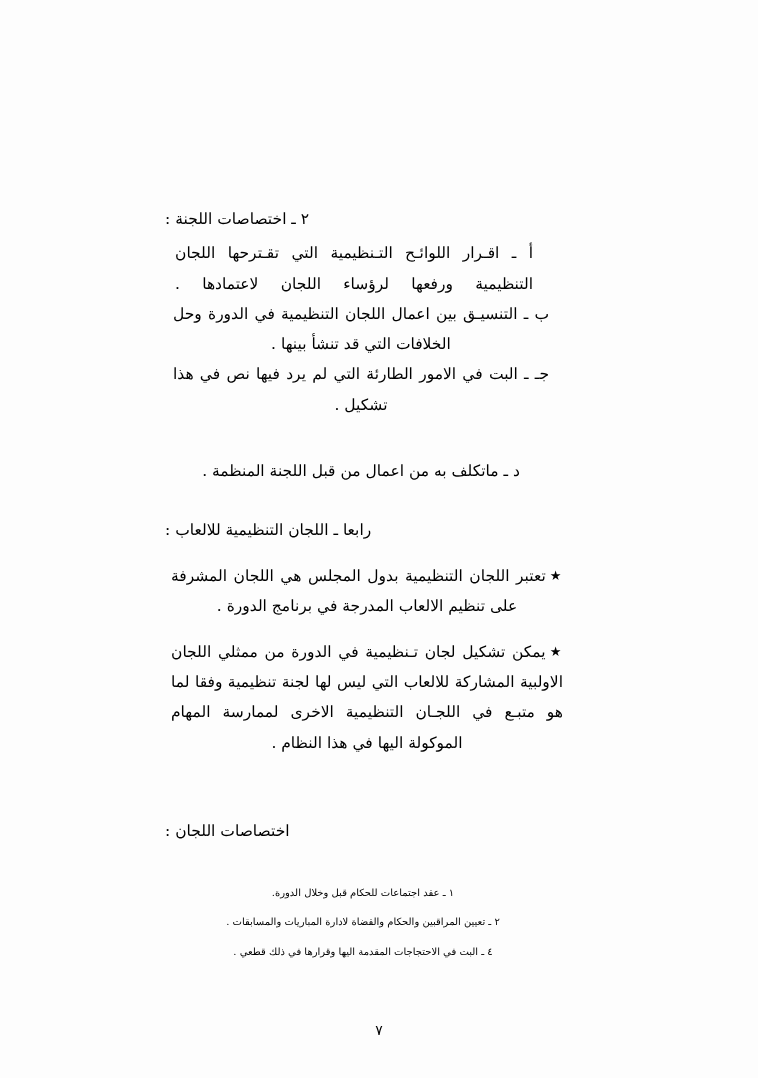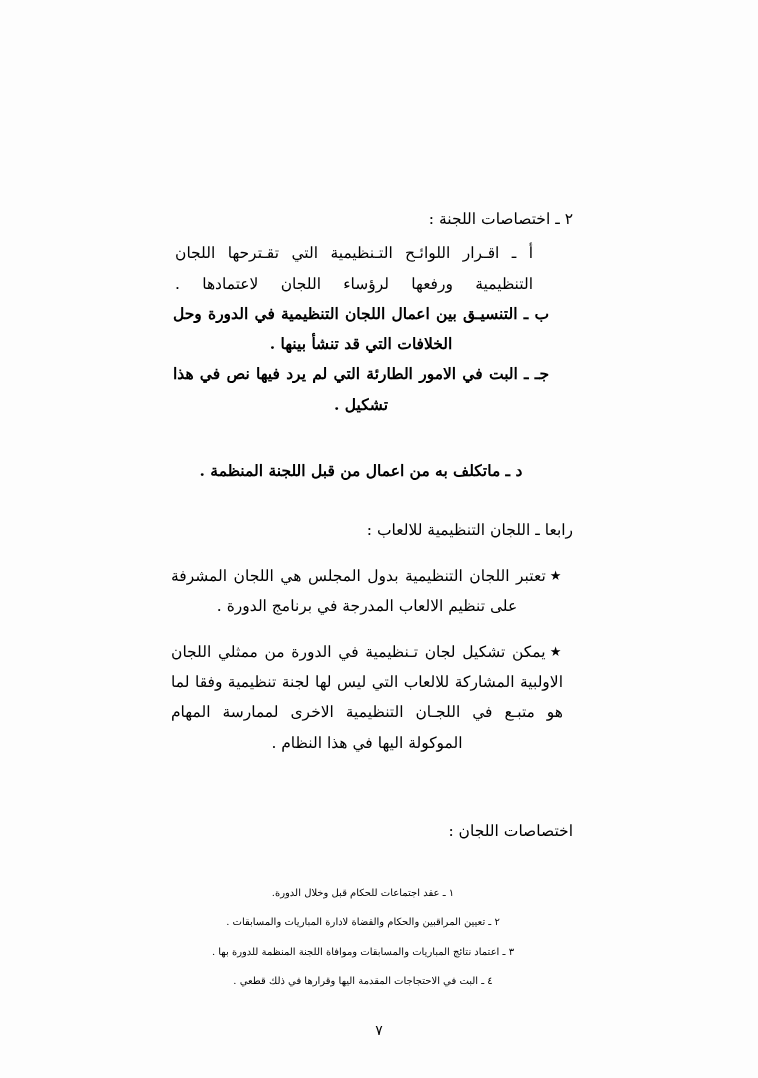--- a/index.html
+++ b/index.html
@@ -29,21 +29,21 @@
     text-align: right;
   }
   .section {
     margin-bottom: 4px;
   }
   .heading {
     font-size: 15.5px;
     line-height: 1.9;
     font-weight: 400;
     margin: 0 0 4px 0;
-    text-align: right;
+    text-align: left;
   }
   .heading.bold {
     font-weight: 400;
   }
   .item {
     font-size: 15.5px;
     line-height: 1.95;
     margin: 0;
     text-align: justify;
     text-align-last: center;
@@ -56,21 +56,20 @@
     text-align: center;
     margin-top: 36px;
   }
   .lvl1 {
     padding-right: 40px;
     padding-left: 10px;
   }
   .lvl1b {
     padding-right: 24px;
     padding-left: 8px;
-    font-weight: bold;
   }
   .star-item {
     padding-right: 10px;
     padding-left: 6px;
     font-size: 15.5px;
     line-height: 1.95;
     text-align: justify;
     text-align-last: center;
     position: relative;
   }
@@ -125,21 +124,20 @@
         <span class="star-glyph">★</span><span>يمكن تشكيل لجان تـنظيمية في الدورة من ممثلي اللجان الاولبية المشاركة للالعاب التي ليس لها لجنة تنظيمية وفقا لما هو متبـع في اللجـان التنظيمية الاخرى لممارسة المهام الموكولة اليها في هذا النظام .</span>
       </p>
     </div>
 
     <div class="gap-lg"></div>
 
     <div class="section">
       <p class="heading bold">اختصاصات اللجان :</p>
       <p class="num-item item-centerish">١ ـ عقد اجتماعات للحكام قبل وخلال الدورة.</p>
       <p class="num-item just">٢  ـ  تعيين المراقبين  والحكام  والقضاة  لادارة  المباريات والمسابقات .</p>
-      <p class="num-item">٣ ـ اعتماد نتائج المباريات والمسابقات وموافاة اللجنة المنظمة للدورة بها .</p>
       <p class="num-item just">٤  ـ  البت في الاحتجاجات المقدمة اليها وقرارها في ذلك قطعي .</p>
 
     </div>
 
   </div>
 
   <div class="page-number">٧</div>
 </div>
 
 </body></html>

